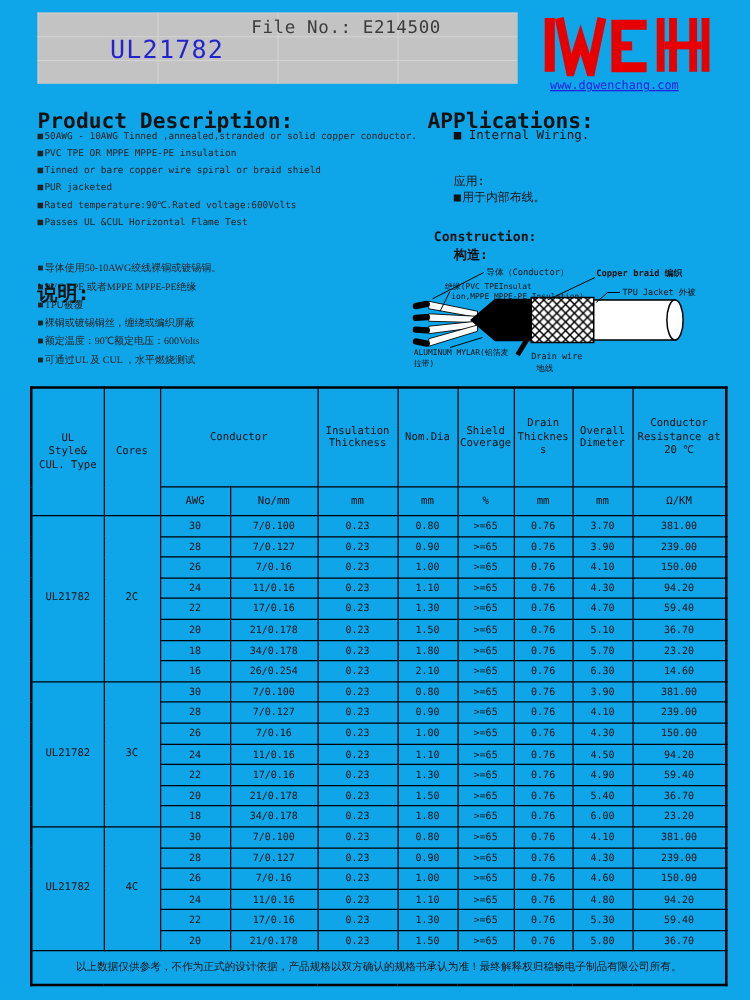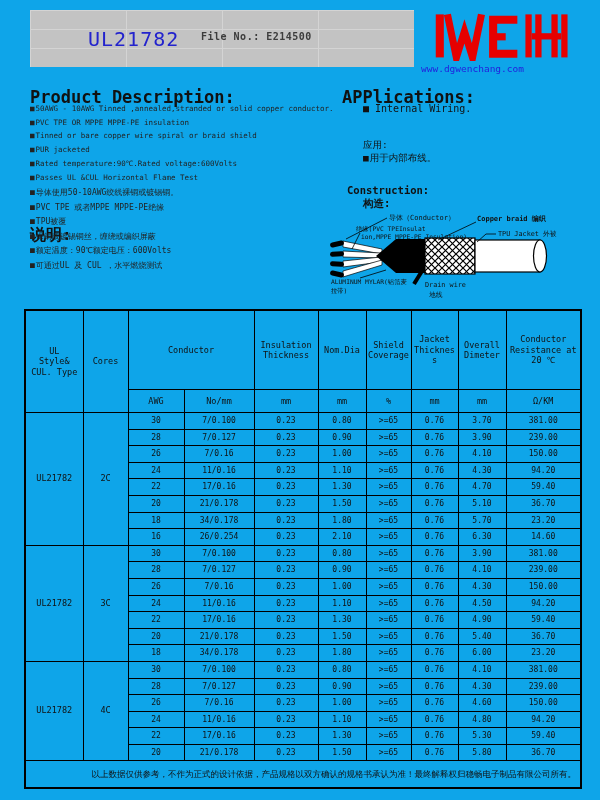--- a/index.html
+++ b/index.html
@@ -6,56 +6,56 @@
   body{width:600px;height:800px;background:#fff;font-family:"DejaVu Sans Mono","Liberation Mono",monospace;color:#111;}
   .page{position:relative;width:600px;height:800px;overflow:hidden;background:#0ea5e9;}
   .abs{position:absolute;}
 
   
   .gray-bar{left:30px;top:10px;width:384px;height:57px;background-color:#c3c3c3;
     background-image:linear-gradient(to right,#d4d4d4 1px,transparent 1px),
                      linear-gradient(to bottom,#d4d4d4 1px,transparent 1px);
     background-size:96px 19px;}
   .doc-title{left:88px;top:27px;font-size:20px;color:#2323cd;letter-spacing:1px;}
-  .file-no{left:201px;top:31px;font-size:10px;color:#3c3c3c;letter-spacing:0.5px;font-weight:bold;}
+  .file-no{left:201px;top:14px;font-size:14px;color:#3c3c3c;letter-spacing:0.5px;}
   .logo{left:428px;top:9px;width:150px;height:52px;}
-  .website{left:421px;top:63px;font-size:9.5px;color:#2222dd;cursor:pointer;}
+  .website{left:440px;top:63px;font-size:9.5px;color:#2222dd;text-decoration:underline;cursor:pointer;}
 
   
   .sec-head{font-weight:bold;font-size:17px;white-space:nowrap;}
   .sec-head-cn{font-weight:bold;font-size:16px;white-space:nowrap;margin-top:44px;}
 
   .pd-list{left:30px;top:102px;width:330px;}
   .pd-list .bullet{font-size:7.5px;line-height:13.7px;white-space:nowrap;color:#222;}
   .bullet::before{content:"■";margin-right:1px;}
   .bullet-sp::before{content:"■ ";}
 
   .app-item{left:343px;top:103px;font-size:10px;white-space:nowrap;padding-left:20px;}
   .app-cn-head{left:363px;top:139px;font-size:9.5px;}
   .app-cn-item{left:363px;top:152px;font-size:9.5px;white-space:nowrap;text-align:center;}
   .cons-head{left:347px;top:184px;font-weight:bold;font-size:10.5px;}
   .cons-head-cn{left:363px;top:197px;font-weight:bold;font-size:10.5px;}
 
-  .notes-list{left:30px;top:186px;width:300px;}
+  .notes-list{left:30px;top:208px;width:300px;font-family:Liberation Serif, serif;}
   .notes-list .bullet{font-size:8px;line-height:14.6px;white-space:nowrap;color:#222;}
 
   .diagram{left:330px;top:205px;width:262px;height:100px;}
   .diagram text{font-family:"DejaVu Sans Mono","Liberation Mono",monospace;fill:#111;}
 
   
   table.spec{position:absolute;left:24px;top:309px;width:556px;border-collapse:collapse;table-layout:fixed;border:2px solid #000;}
   table.spec th,table.spec td{border:1px solid #000;text-align:center;padding:0;font-weight:normal;overflow:hidden;}
   table.spec thead th{font-size:8.5px;line-height:10.5px;word-wrap:break-word;}
   .th-main{height:78px;}
   .th-units{height:22px;}
   .th-ul{white-space:pre-line;}
   table.spec tbody td{font-size:8px;height:15.6px;line-height:15.6px;white-space:nowrap;}
   .style-cell{font-size:8.5px !important;}
   .cores-cell{font-size:8.5px !important;}
-  table.spec tfoot td{text-align:right;font-size:8.5px;height:22px;padding:2px 4px;line-height:11px;white-space:nowrap;}
+  table.spec tfoot td{text-align:center;font-size:8.5px;height:22px;padding:2px 4px;line-height:11px;white-space:nowrap;}
 </style>
 </head>
 <body>
 
 <div class="page">
 
   <div class="abs gray-bar"></div>
   <div class="abs doc-title">UL21782</div>
   <div class="abs file-no">File No.: E214500</div>
 
@@ -174,21 +174,21 @@
     <thead>
       <tr>
         <th class="th-main th-ul" rowspan="2">UL
 Style&amp;
 CUL. Type</th>
         <th class="th-main" rowspan="2">Cores</th>
         <th class="th-main" colspan="2">Conductor</th>
         <th class="th-main">Insulation Thickness</th>
         <th class="th-main">Nom.Dia</th>
         <th class="th-main">Shield Coverage</th>
-        <th class="th-main">Jacket Thickness</th>
+        <th class="th-main">Drain Thickness</th>
         <th class="th-main">Overall Dimeter</th>
         <th class="th-main">Conductor Resistance at 20 ℃</th>
       </tr>
       <tr>
         <th class="th-units">AWG</th>
         <th class="th-units">No/mm</th>
         <th class="th-units">mm</th>
         <th class="th-units">mm</th>
         <th class="th-units">%</th>
         <th class="th-units">mm</th>

